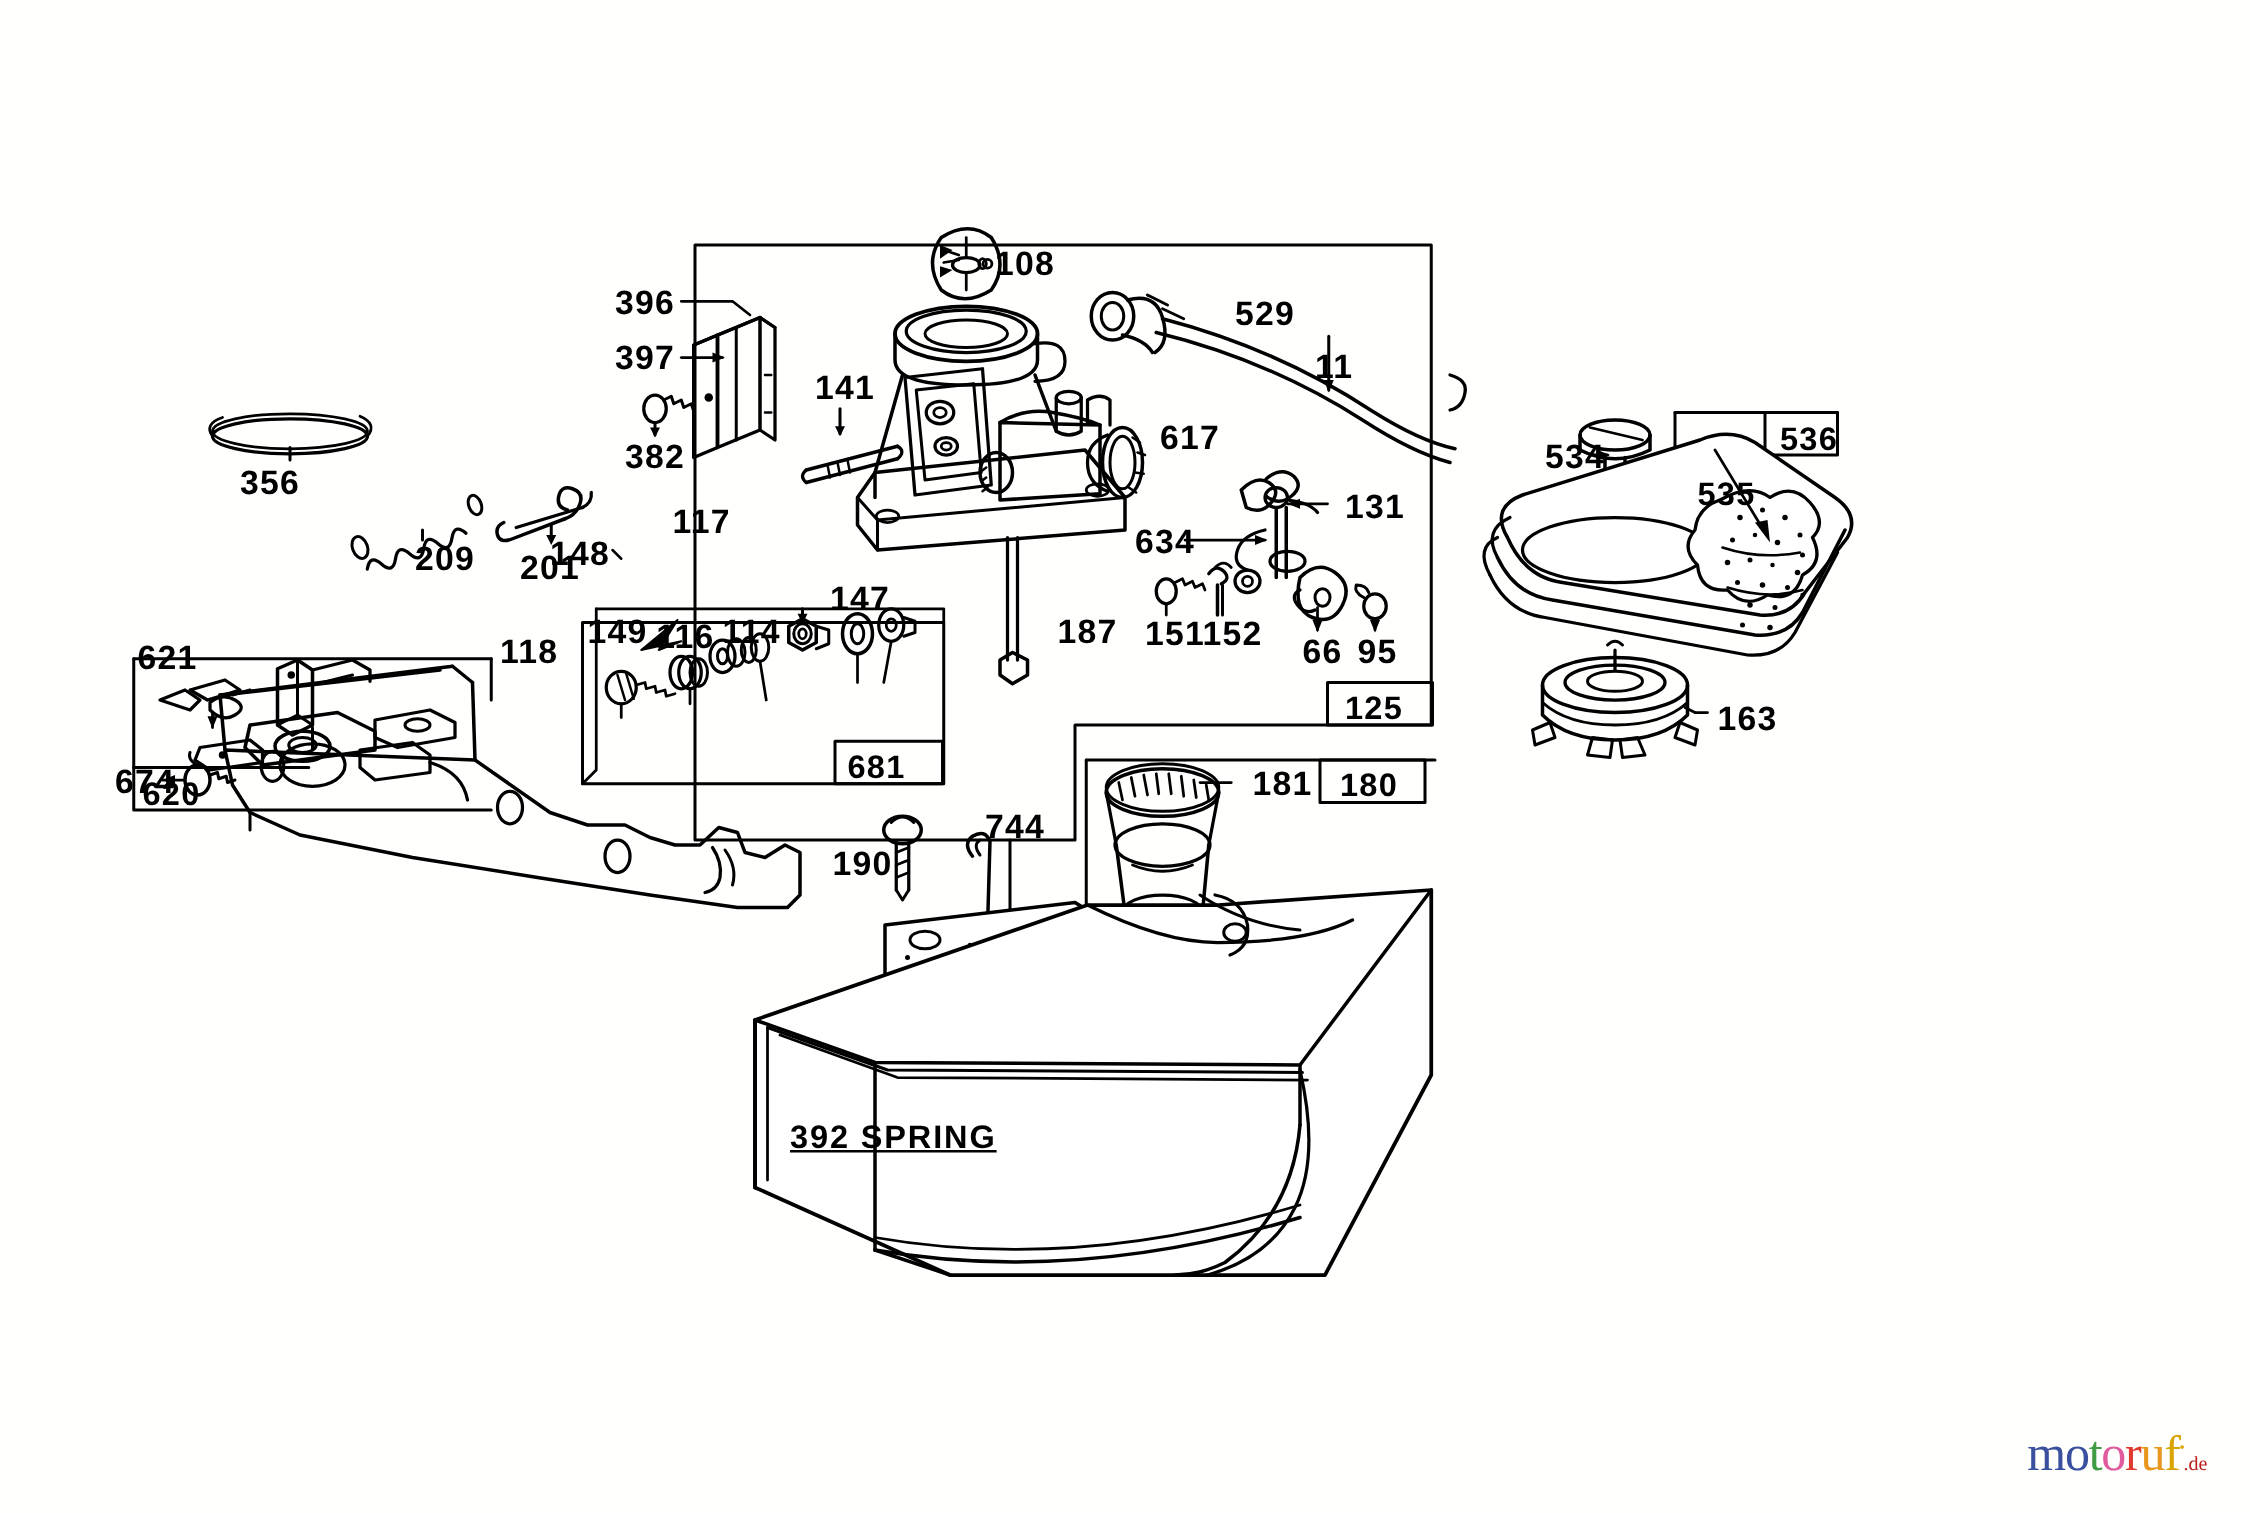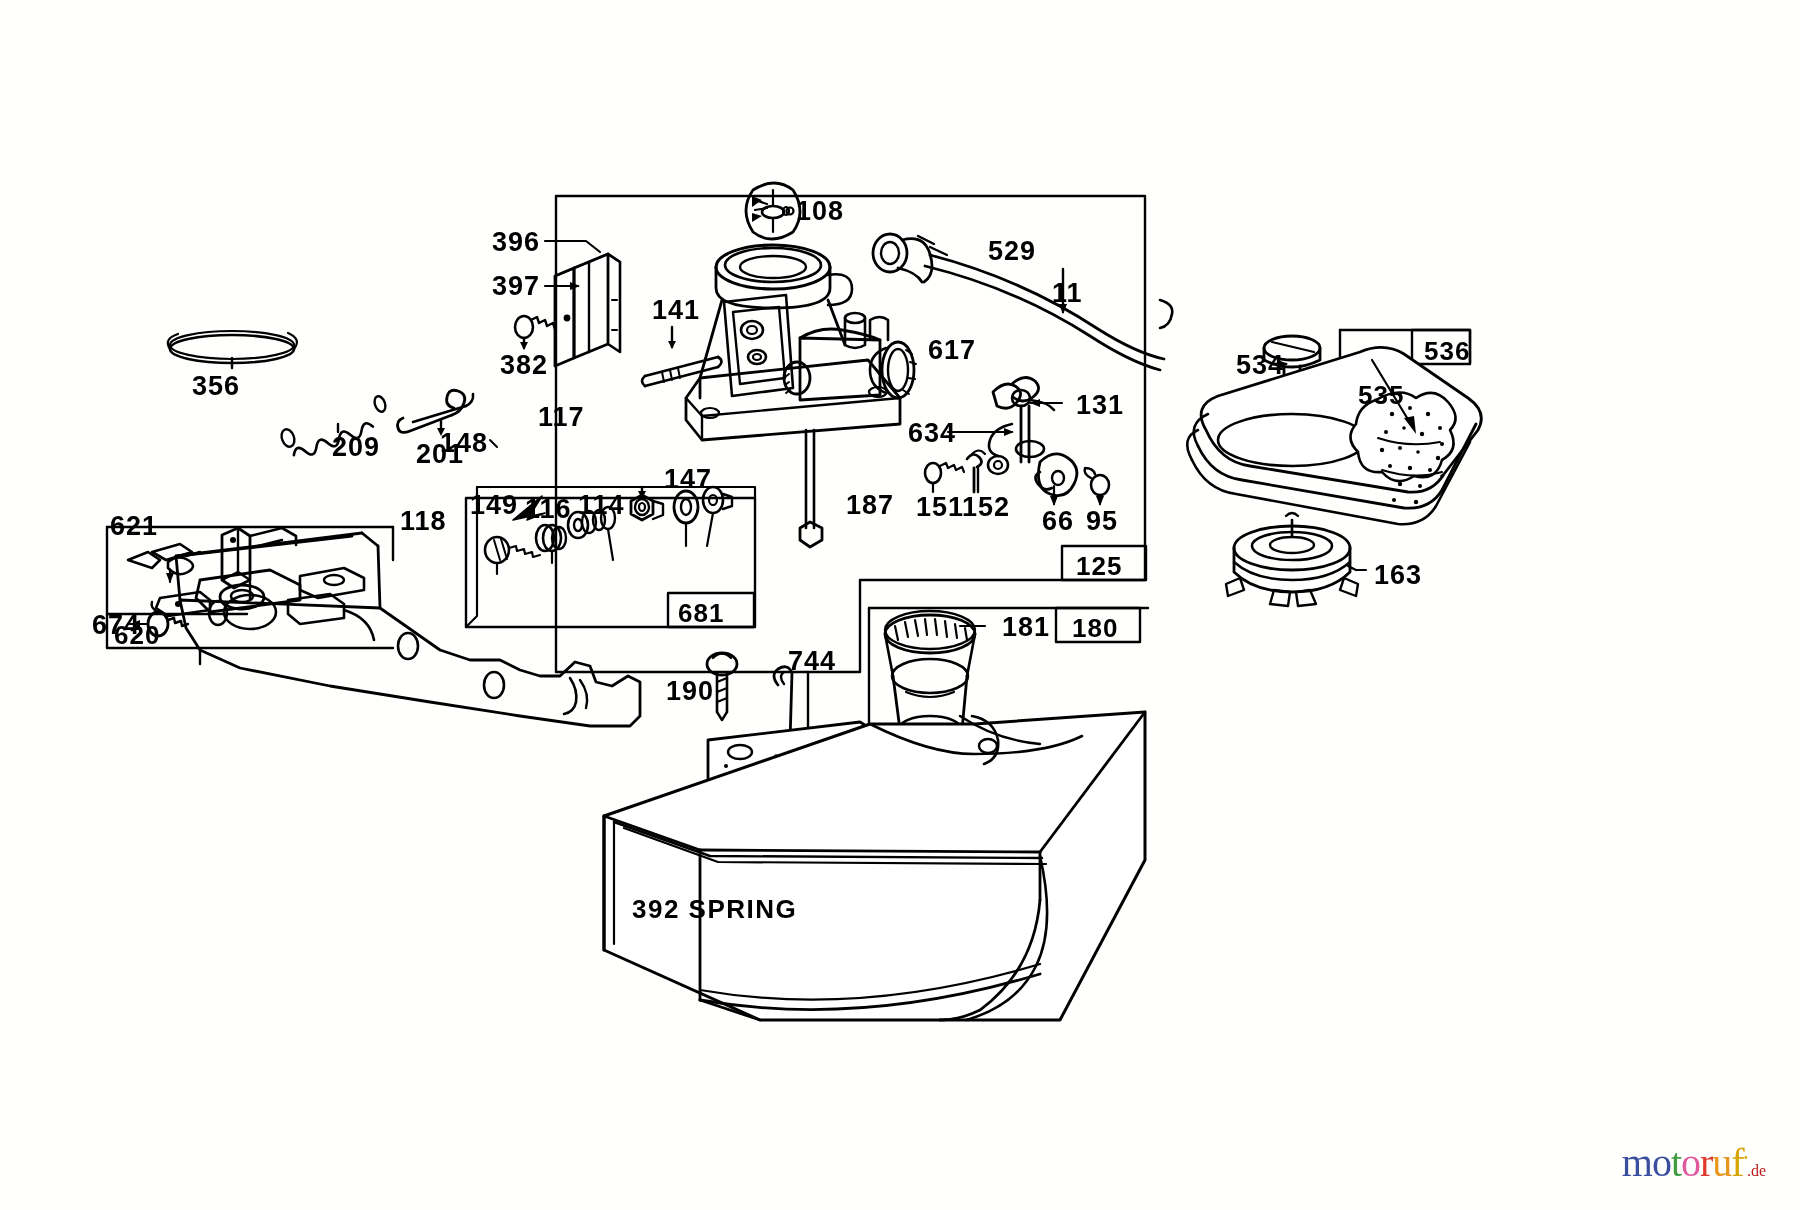--- a/index.html
+++ b/index.html
@@ -602,21 +602,21 @@
   <div class="lbl" style="left:916px;top:494px;">151</div>
   <div class="lbl" style="left:962px;top:494px;">152</div>
   <div class="lbl" style="left:1042px;top:508px;">66</div>
   <div class="lbl" style="left:1086px;top:508px;">95</div>
   <div class="boxlbl" style="left:1076px;top:551px;">125</div>
   <div class="lbl" style="left:110px;top:513px;">621</div>
   <div class="boxlbl" style="left:114px;top:620px;">620</div>
   <div class="lbl" style="left:92px;top:612px;">674</div>
   <div class="lbl" style="left:666px;top:678px;">190</div>
   <div class="lbl" style="left:788px;top:648px;">744</div>
-  <div class="lbl spring-lbl" style="left:632px;top:896px;">392 SPRING</div>
+  <div class="lbl spring-lbl" style="left:632px;top:896px;text-decoration:underline;">392 SPRING</div>
   <div class="lbl" style="left:1002px;top:614px;">181</div>
   <div class="boxlbl" style="left:1072px;top:613px;">180</div>
   <div class="lbl" style="left:1236px;top:352px;">534</div>
   <div class="boxlbl" style="left:1358px;top:336px;margin-top:44px;">535</div>
   <div class="boxlbl" style="left:1424px;top:336px;">536</div>
   <div class="lbl" style="left:1374px;top:562px;">163</div>
 
   <div id="watermark">
     <span style="color:#3a4f9e">m</span><span style="color:#3a4f9e">o</span><span style="color:#3f9c42">t</span><span style="color:#e05a9e">o</span><span style="color:#e03a2f">r</span><span style="color:#e8961c">u</span><span style="color:#d8a400">f</span><sup>•</sup><span class="suffix">.de</span>
   </div>

